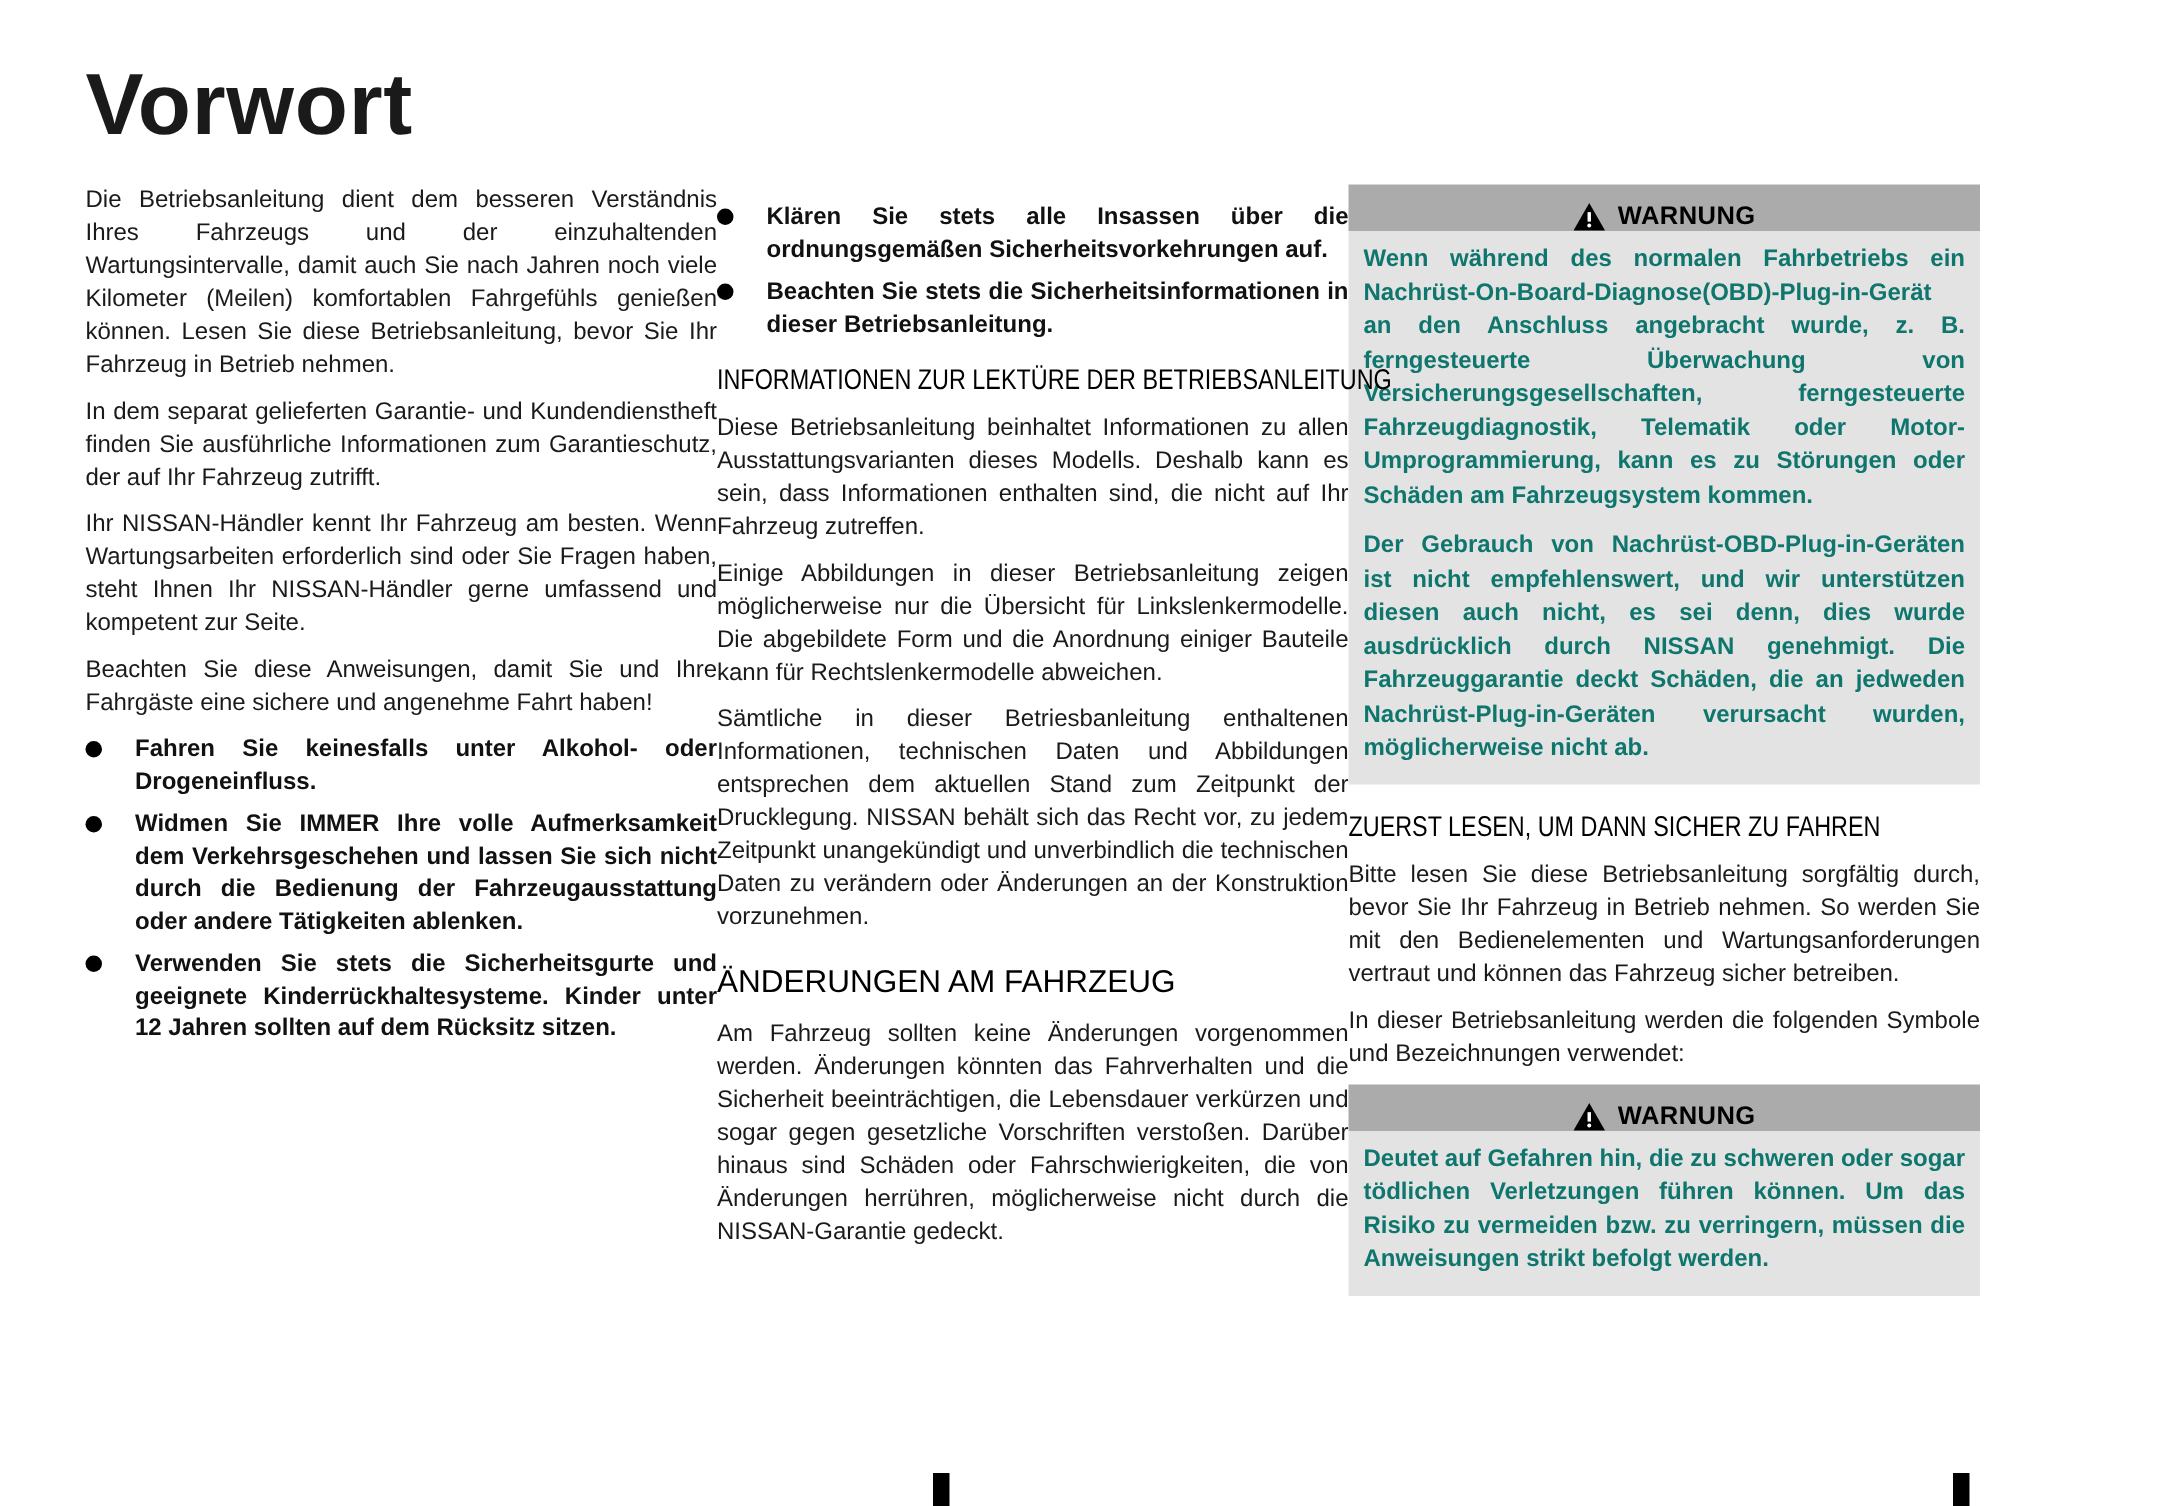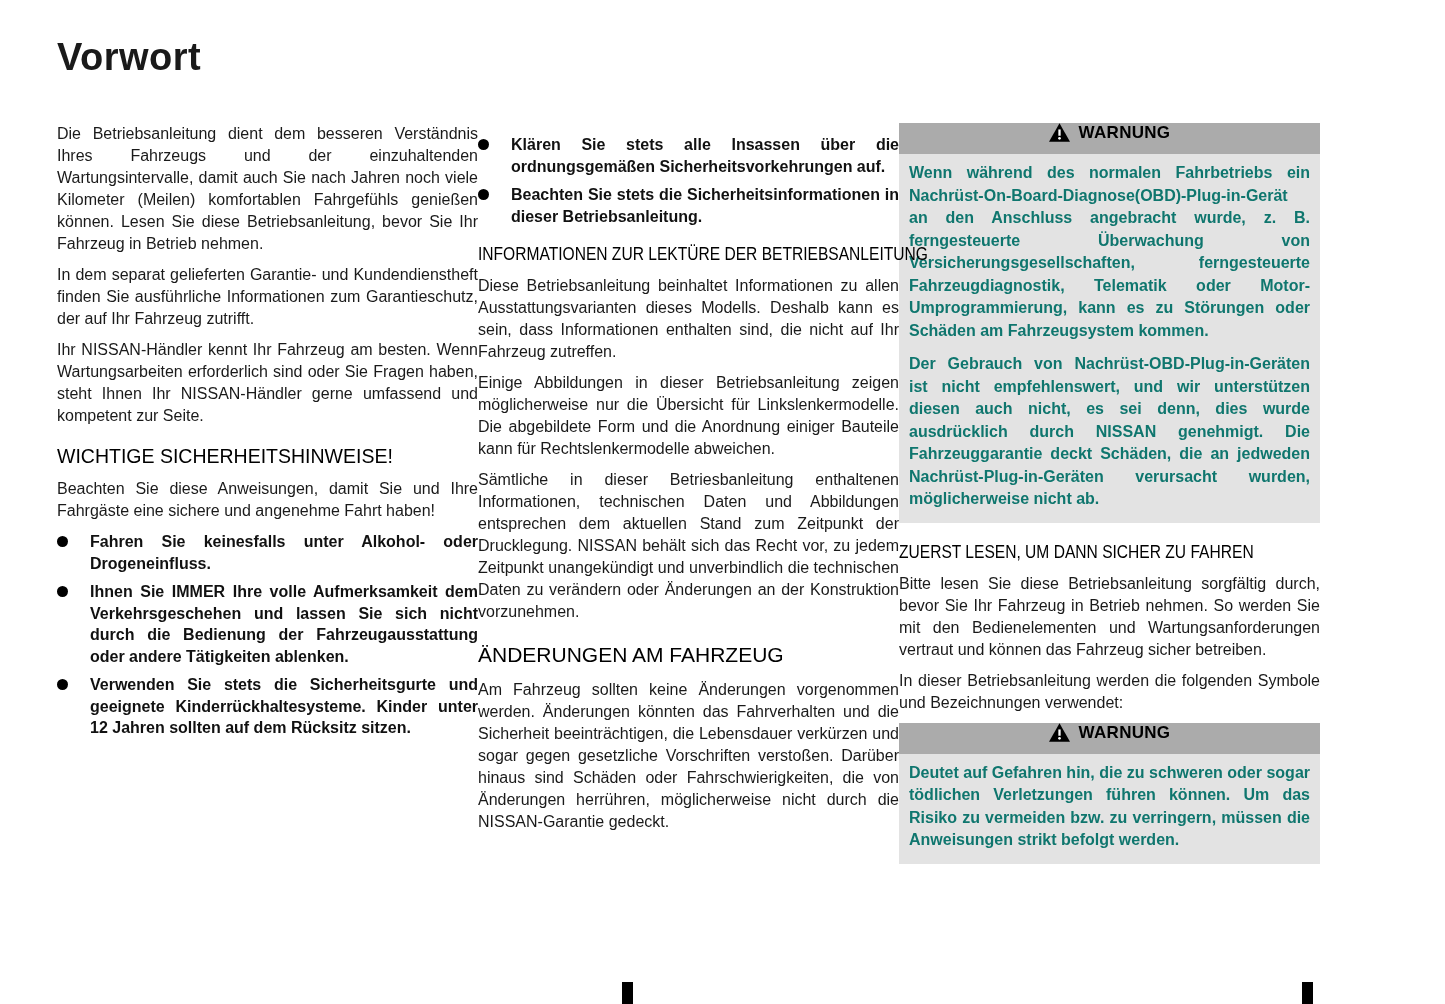--- a/index.html
+++ b/index.html
@@ -7,21 +7,21 @@
   body {
     background:#ffffff;
     font-family:"Liberation Sans", sans-serif;
     color:var(--text, #1a1a1a);
     position:relative;
     overflow:hidden;
   }
   .page { position:absolute; inset:0; }
   .title {
     position:absolute; left:57px; top:36px;
-    font-size:38px; font-weight:bold; color:#1a1a1a; letter-spacing:0.5px;
+    font-size:58px; font-weight:bold; color:#1a1a1a; letter-spacing:0.5px;
   }
   .columns {
     position:absolute; left:57px; top:123px; width:1332px;
     display:flex; align-items:flex-start;
   }
   .col { width:421px; flex:0 0 421px; }
   .para {
     font-size:16px; line-height:22px; text-align:justify;
     margin-bottom:9px; hyphens:auto;
   }
@@ -42,21 +42,21 @@
     border-radius:50%; background:#000;
   }
   .bullet-text {
     flex:1; font-weight:bold; font-size:16px; line-height:21.5px;
     text-align:justify; hyphens:auto; color:#111;
   }
   .warning-box { margin-bottom:18px; }
   .warning-box.mt { margin-top:6px; }
   .warning-header {
     background:var(--warning-header-bg, #ababab);
-    height:31px; display:flex; align-items:flex-start; justify-content:center; gap:9px;
+    height:31px; display:flex; align-items:flex-end; justify-content:center; gap:9px;
   }
   .warning-title { font-weight:bold; font-size:17px; color:#000; letter-spacing:0.3px; }
   .warning-icon { display:inline-flex; align-items:center; }
   .warning-body {
     background:var(--warning-body-bg, #e3e3e3);
     padding:8px 10px 12px 10px;
   }
   .warning-para {
     font-weight:bold; font-size:16px; line-height:22.5px;
     text-align:justify; hyphens:auto; color:#0f766e; margin-bottom:11px;
@@ -72,30 +72,29 @@
 <div class="page">
 
   <h1 class="title">Vorwort</h1>
 
   <div class="columns">
 
     <div class="col">
       <p class="para">Die Betriebsanleitung dient dem besseren Verständnis Ihres Fahrzeugs und der einzuhaltenden Wartungsintervalle, damit auch Sie nach Jahren noch viele Kilometer (Meilen) komfortablen Fahrgefühls genießen können. Lesen Sie diese Betriebsanleitung, bevor Sie Ihr Fahrzeug in Betrieb nehmen.</p>
       <p class="para">In dem separat gelieferten Garantie- und Kundendienstheft finden Sie ausführliche Informationen zum Garantieschutz, der auf Ihr Fahrzeug zutrifft.</p>
       <p class="para">Ihr NISSAN-Händler kennt Ihr Fahrzeug am besten. Wenn Wartungsarbeiten erforderlich sind oder Sie Fragen haben, steht Ihnen Ihr NISSAN-Händler gerne umfassend und kompetent zur Seite.</p>
-      <h2 class="section-heading">WICHTIGE SICHERHEITSHINWEISE!</h2>
       <p class="para">Beachten Sie diese Anweisungen, damit Sie und Ihre Fahrgäste eine sichere und angenehme Fahrt haben!</p>
       <div class="bullet-list">
         <div class="bullet-item">
           <span class="bullet-dot"></span>
           <span class="bullet-text">Fahren Sie keinesfalls unter Alkohol- oder Drogeneinfluss.</span>
         </div>
         <div class="bullet-item">
           <span class="bullet-dot"></span>
-          <span class="bullet-text">Ihnen Sie IMMER Ihre volle Aufmerksamkeit dem Verkehrsgeschehen und lassen Sie sich nicht durch die Bedienung der Fahrzeugausstattung oder andere Tätigkeiten ablenken.</span>
+          <span class="bullet-text">Widmen Sie IMMER Ihre volle Aufmerksamkeit dem Verkehrsgeschehen und lassen Sie sich nicht durch die Bedienung der Fahrzeugausstattung oder andere Tätigkeiten ablenken.</span>
         </div>
         <div class="bullet-item">
           <span class="bullet-dot"></span>
           <span class="bullet-text">Verwenden Sie stets die Sicherheitsgurte und geeignete Kinderrückhaltesysteme. Kinder unter 12 Jahren sollten auf dem Rücksitz sitzen.</span>
         </div>
       </div>
     </div>
 
     <div class="col">
       <div class="bullet-list" style="margin-top:11px;">

